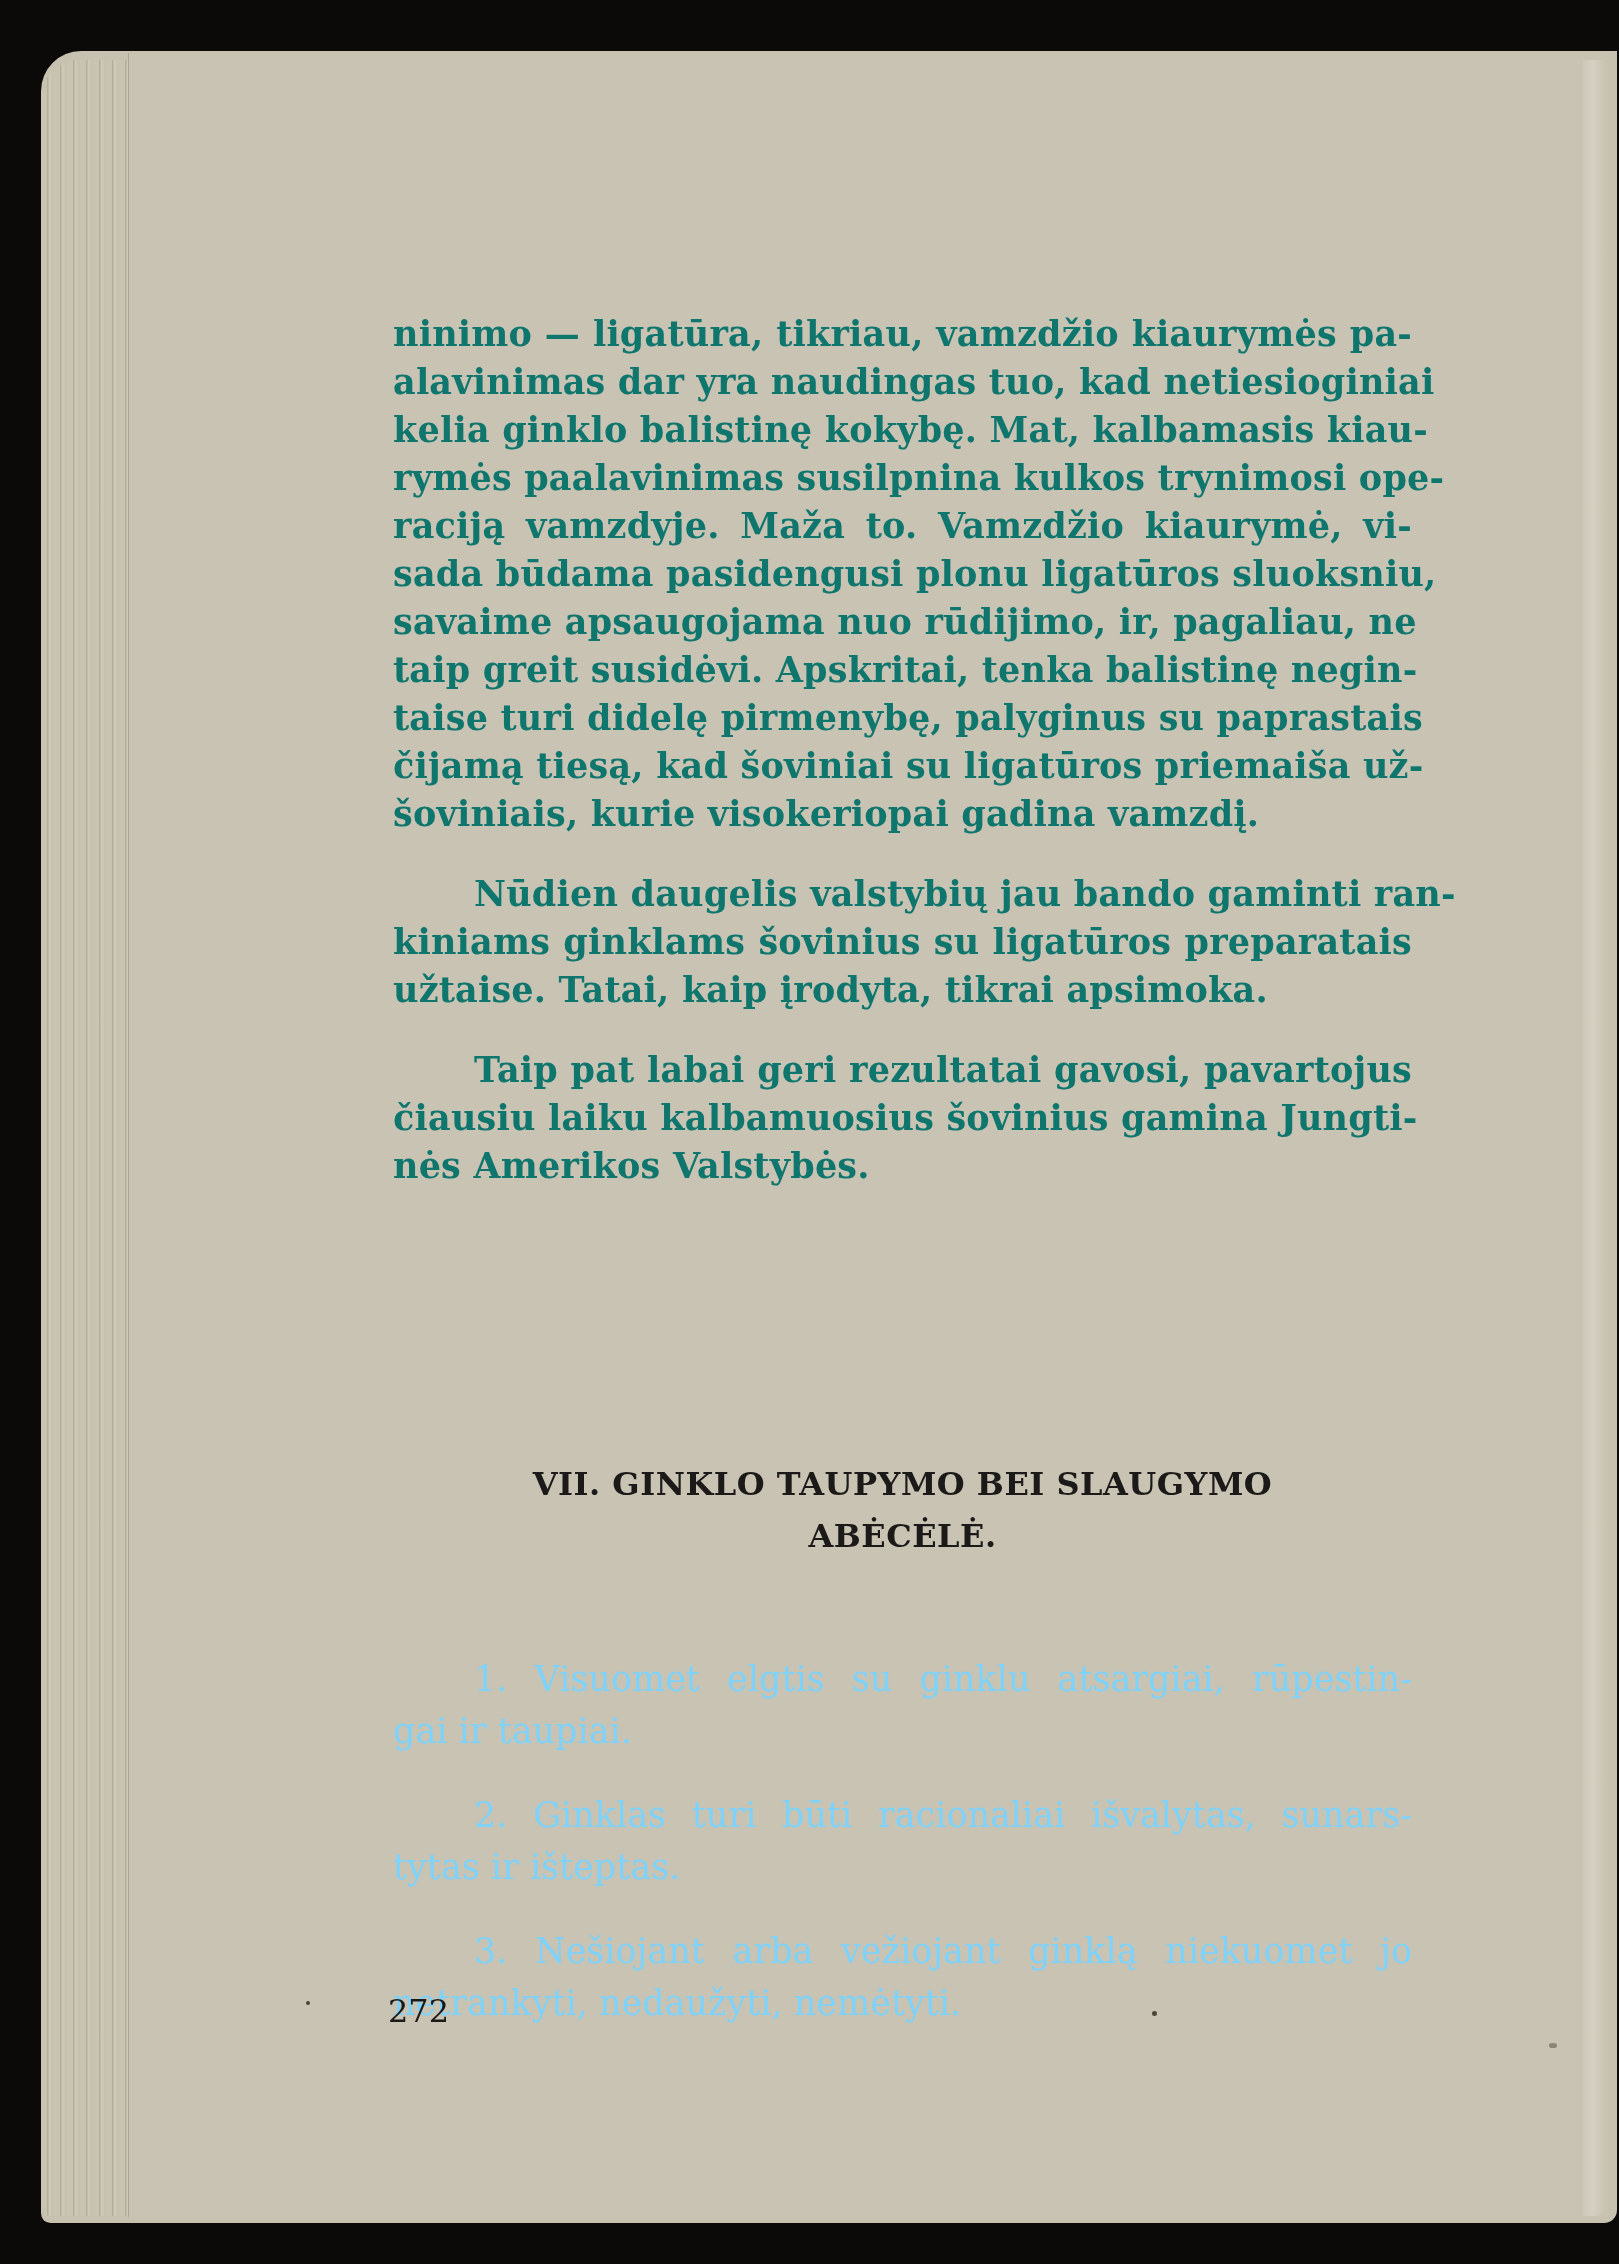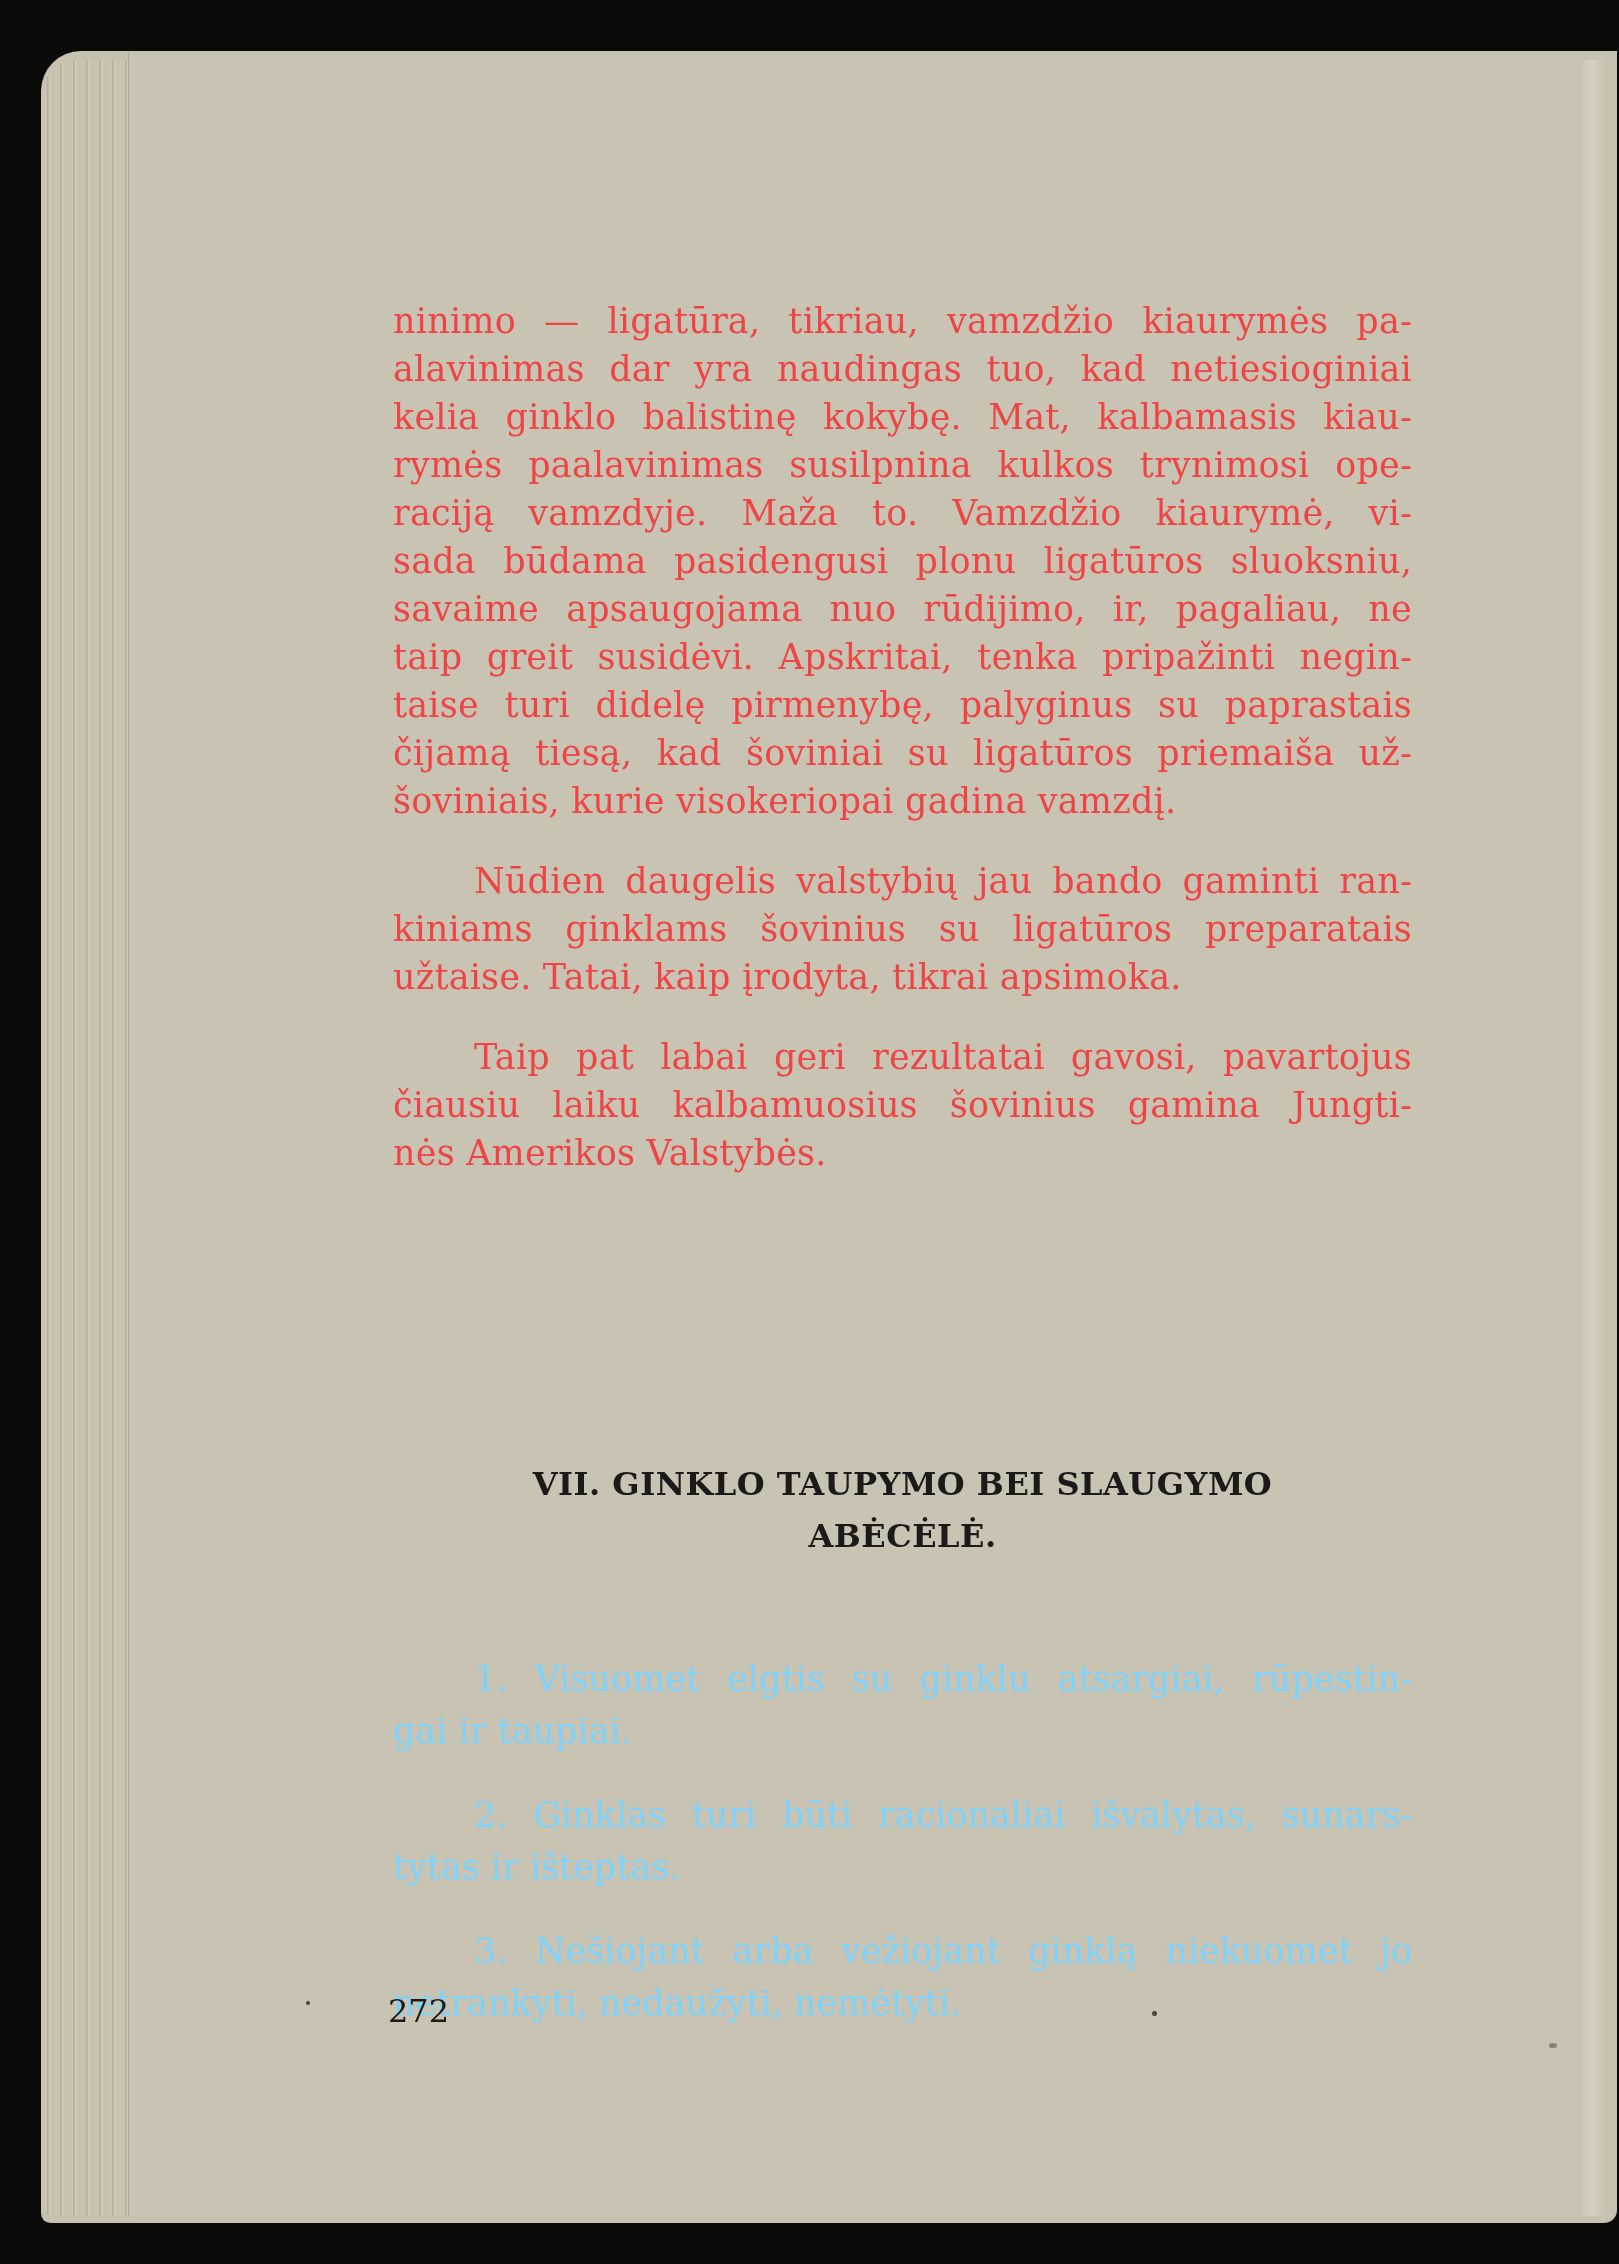--- a/index.html
+++ b/index.html
@@ -37,27 +37,28 @@
   }
   .page-right-edge {
     position: absolute;
     right: 13px; top: 60px;
     width: 24.5px; height: 2156px;
     background: linear-gradient(90deg, #cdc8b8, #d5d0c1 40%, #c7c1b0);
     border-bottom-right-radius: 13px;
   }
   .text-block {
     position: absolute;
-    left: 393px; top: 297px;
+    left: 393px; top: 310px;
     width: 1019px;
-    color: #ef4444;
+    color: #0f766e;
     font-size: 35px;
     line-height: 48px;
     text-align: justify;
     letter-spacing: 0.2px;
+    font-weight: bold;
   }
   .line { display: block; white-space: nowrap; text-align-last: justify; text-align: justify; }
   .line.last { text-align-last: left; }
   .indent { padding-left: 81px; margin-top: 32px; }
   .para { margin-bottom: 8.5px; }
   .heading {
     position: absolute;
     left: 393px; top: 1458px;
     width: 1019px;
     color: #1b1a18;
@@ -99,21 +100,21 @@
 
 <div class="text-block">
   <div class="para">
     <span class="line">ninimo — ligatūra, tikriau, vamzdžio kiaurymės pa-</span>
     <span class="line">alavinimas dar yra naudingas tuo, kad netiesioginiai</span>
     <span class="line">kelia ginklo balistinę kokybę.  Mat, kalbamasis kiau-</span>
     <span class="line">rymės paalavinimas susilpnina kulkos trynimosi ope-</span>
     <span class="line">raciją vamzdyje.  Maža to.  Vamzdžio kiaurymė, vi-</span>
     <span class="line">sada būdama pasidengusi plonu ligatūros sluoksniu,</span>
     <span class="line">savaime apsaugojama nuo rūdijimo, ir, pagaliau, ne</span>
-    <span class="line">taip greit susidėvi. Apskritai, tenka pripažinti negin-</span>
+    <span class="line">taip greit susidėvi. Apskritai, tenka balistinę negin-</span>
     <span class="line">taise turi didelę pirmenybę, palyginus su paprastais</span>
     <span class="line">čijamą tiesą, kad šoviniai su ligatūros priemaiša už-</span>
     <span class="line last">šoviniais, kurie visokeriopai gadina vamzdį.</span>
   </div>
   <div class="para">
     <span class="line indent">Nūdien daugelis valstybių jau bando gaminti ran-</span>
     <span class="line">kiniams ginklams šovinius su ligatūros preparatais</span>
     <span class="line last">užtaise.  Tatai, kaip įrodyta, tikrai apsimoka.</span>
   </div>
   <div class="para">

